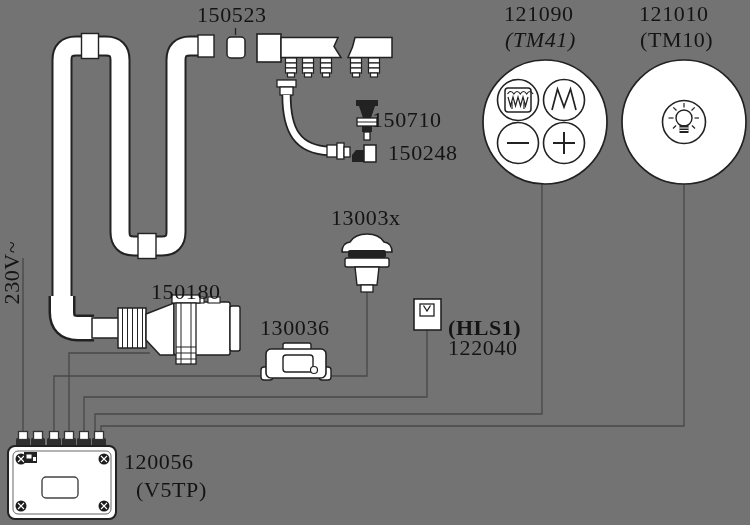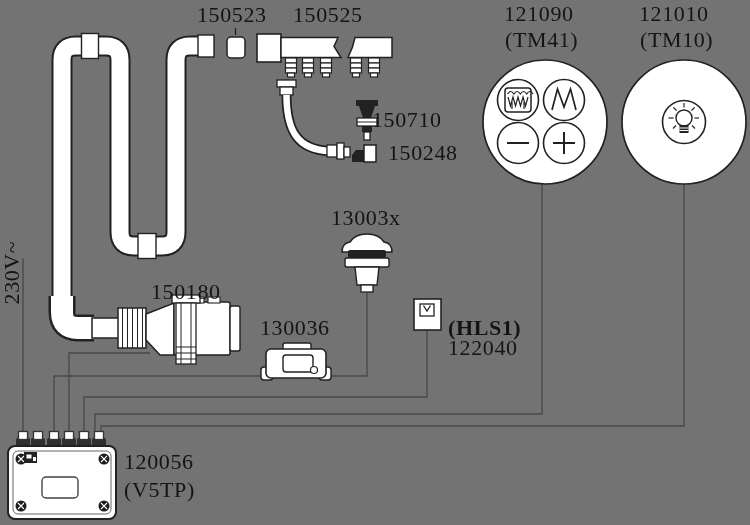--- a/index.html
+++ b/index.html
@@ -201,28 +201,27 @@
     <g>
       <rect x="24" y="452" width="13" height="11" fill="#222"></rect>
       <rect x="26.5" y="454.5" width="5" height="4" fill="#fff"></rect>
       <rect x="33" y="457" width="3" height="4" fill="#fff"></rect>
     </g>
     <rect x="42" y="477" width="36" height="21" rx="4" fill="#fff" stroke="#444" stroke-width="1.4"></rect>
   </g>
 </svg>
 
   <div class="lbl" style="left:197px;top:3px;">150523</div>
-  <div class="lbl" style="left:293px;top:3px;">150525</div>
   <div class="lbl" style="left:504px;top:2px;">121090</div>
-  <div class="lbl" style="left:505px;top:28px;">(TM41)</div>
+  <div class="lbl" style="left:505px;top:28px;font-style:italic;">(TM41)</div>
   <div class="lbl" style="left:639px;top:2px;">121010</div>
   <div class="lbl" style="left:640px;top:28px;">(TM10)</div>
   <div class="lbl" style="left:372px;top:108px;">150710</div>
   <div class="lbl" style="left:388px;top:141px;">150248</div>
   <div class="lbl" style="left:331px;top:206px;">13003x</div>
   <div class="lbl" style="left:151px;top:280px;">150180</div>
   <div class="lbl" style="left:260px;top:316px;">130036</div>
   <div class="lbl" style="left:448px;top:288px;margin-top:48px;">122040</div>
   <div class="lbl" style="left:448px;top:316px;font-weight:bold;">(HLS1)</div>
   <div class="lbl" style="left:124px;top:450px;">120056</div>
-  <div class="lbl" style="left:124px;top:478px;">(V5TP)</div>
+  <div class="lbl" style="left:136px;top:478px;">(V5TP)</div>
   <div class="lbl vert" style="left:-26px;top:261px;width:76px;text-align:center;">230V~</div>
 </div>
 
 </body></html>

